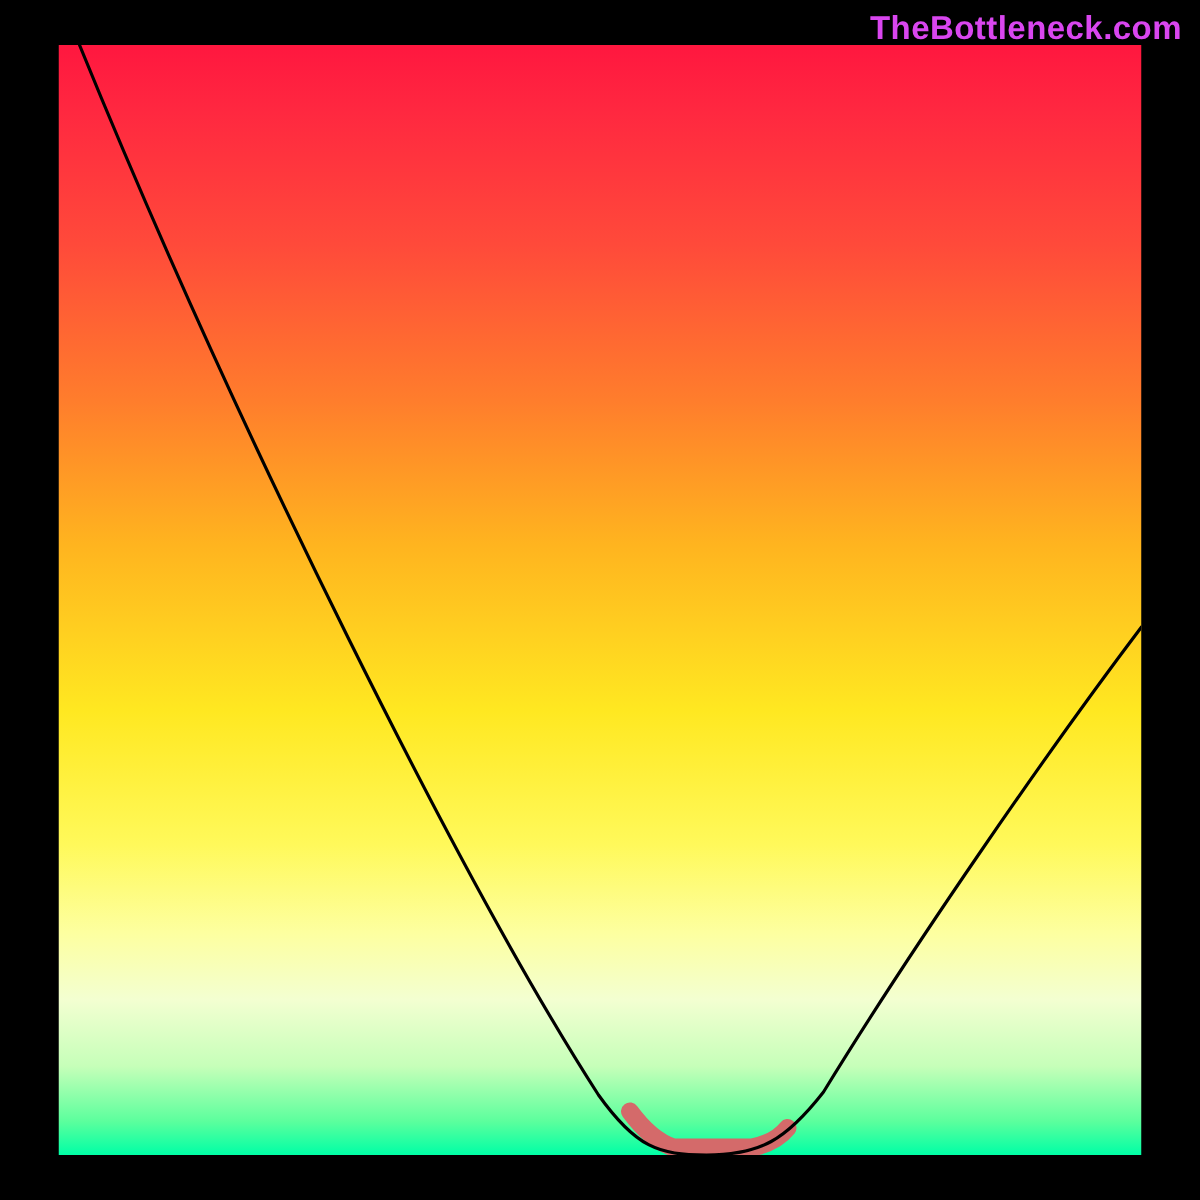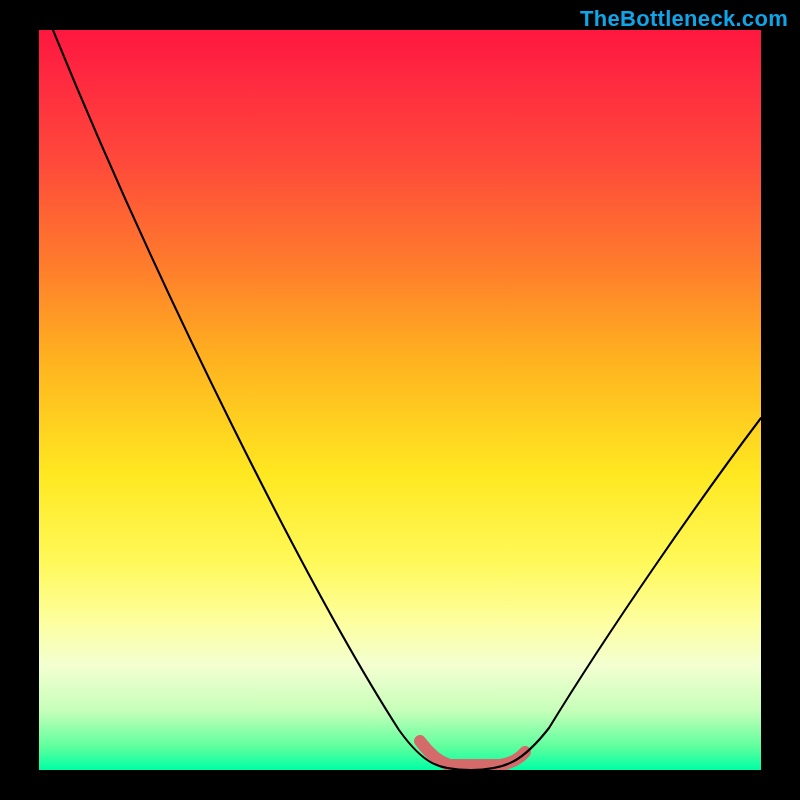--- a/index.html
+++ b/index.html
@@ -14,21 +14,21 @@
   .frame {
     position: relative;
     width: 800px;
     height: 800px;
     background: #000;
   }
   .watermark {
     position: absolute;
     top: 6px;
     right: 12px;
-    color: #0ea5e9;
+    color: #d946ef;
     font-size: 22px;
     font-weight: 600;
     letter-spacing: 0.3px;
     z-index: 10;
   }
   .plot-area {
     position: absolute;
     left: 39px;
     top: 30px;
     width: 722px;

